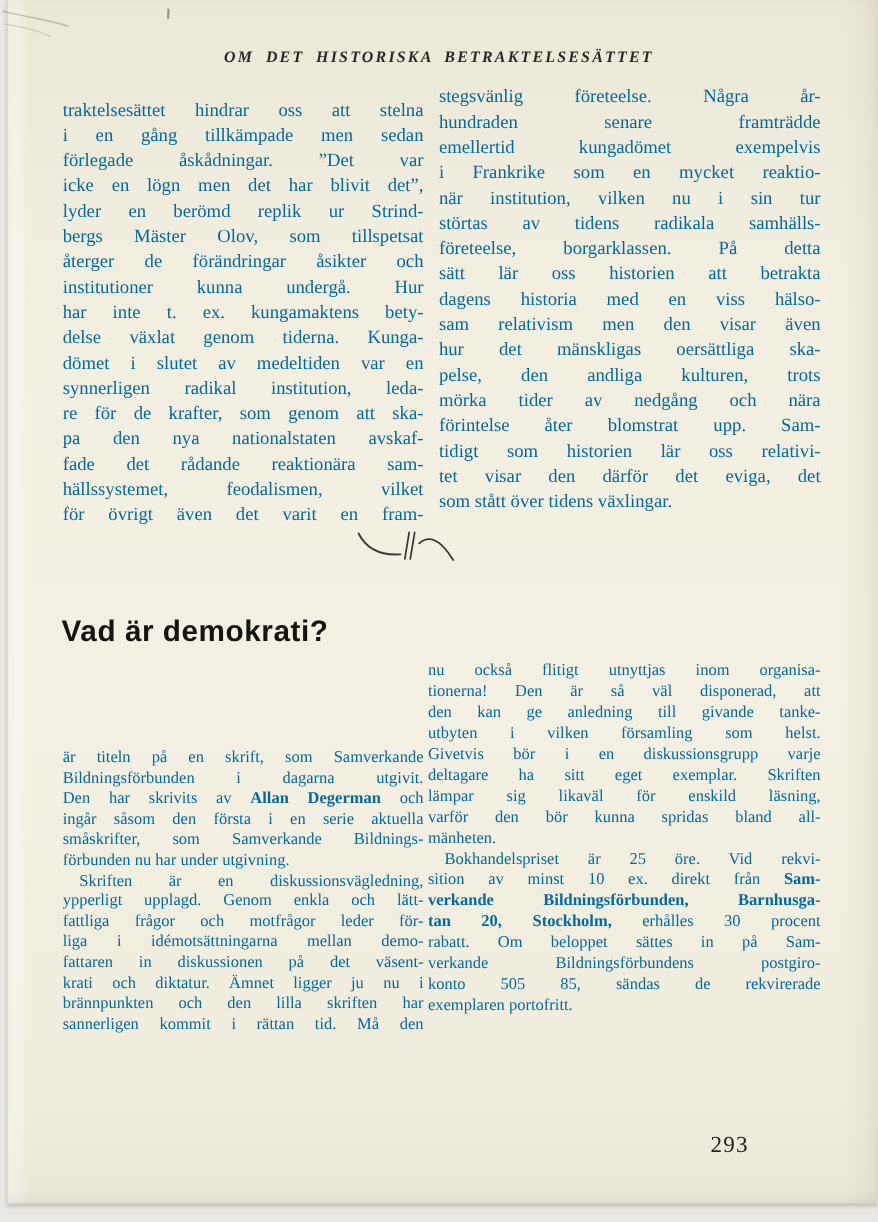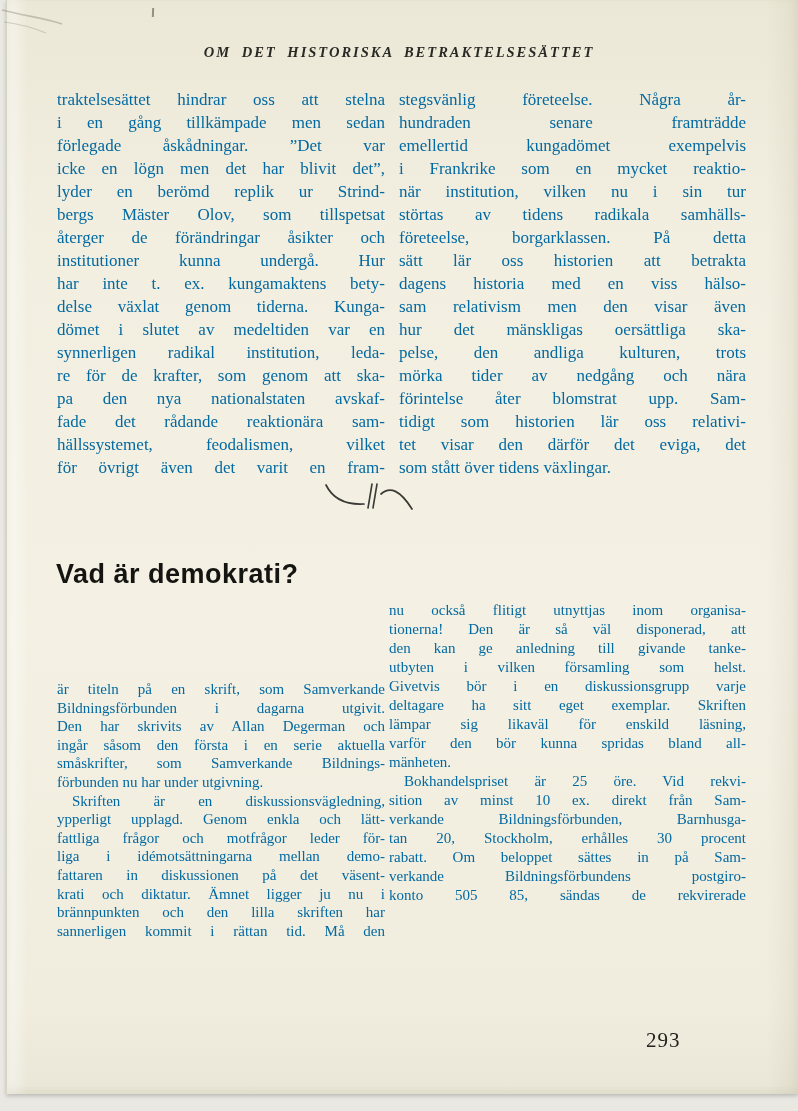--- a/index.html
+++ b/index.html
@@ -16,27 +16,27 @@
   .stray-mark{position:absolute;left:152px;top:8px;width:2px;height:9px;
     background:rgba(74,72,62,.55);transform:rotate(2deg);}
   .running-header{position:absolute;top:44px;left:0;width:100%;text-align:center;
     font-style:italic;font-weight:700;font-size:14.5px;letter-spacing:2px;
     word-spacing:5px;color:#2a2925;}
   .col{position:absolute;color:#0369a1;}
   .serif-lg{font-size:17px;line-height:23px;}
   .serif-sm{font-size:15px;line-height:18.6px;}
   .serif-sm2{font-size:15px;line-height:19px;}
   .col-top-left{left:57px;top:88px;width:328px;}
-  .col-top-right{left:399px;top:88px;width:347px;}
+  .col-top-right{left:399px;top:76px;width:347px;}
   .col-bot-left{left:57px;top:680px;width:328px;}
   .col-bot-right{left:389px;top:601px;width:357px;}
   .line{text-align:justify;text-align-last:justify;}
   .line.nojust{text-align-last:left;}
   .line.indent{text-indent:15px;}
-  b{font-weight:400;}
+  b{font-weight:700;}
   .review-heading{position:absolute;left:56px;top:559px;margin:0;
     font-family:"Liberation Sans",sans-serif;font-weight:700;font-size:27px;
     letter-spacing:.5px;color:#141411;}
   .ornament{position:absolute;left:322px;top:477px;}
   .page-number{position:absolute;left:646px;top:1028px;font-size:21px;
     letter-spacing:1px;color:#232220;}
 </style>
 </head>
 <body>
 
@@ -139,17 +139,18 @@
         <div class="line nojust">mänheten.</div>
       </div>
       <div>
         <div class="line indent">Bokhandelspriset är 25 öre. Vid rekvi-</div>
         <div class="line">sition av minst 10 ex. direkt från <b>Sam-</b></div>
         <div class="line"><b>verkande Bildningsförbunden, Barnhusga-</b></div>
         <div class="line"><b>tan 20, Stockholm,</b> erhålles 30 procent</div>
         <div class="line">rabatt.  Om beloppet sättes in på Sam-</div>
         <div class="line">verkande Bildningsförbundens postgiro-</div>
         <div class="line">konto 505 85, sändas de rekvirerade</div>
+        <div class="line nojust">exemplaren portofritt.</div>
       </div>
     </div>
 
   <div class="page-number">293</div>
 </div>
 
 </body></html>

